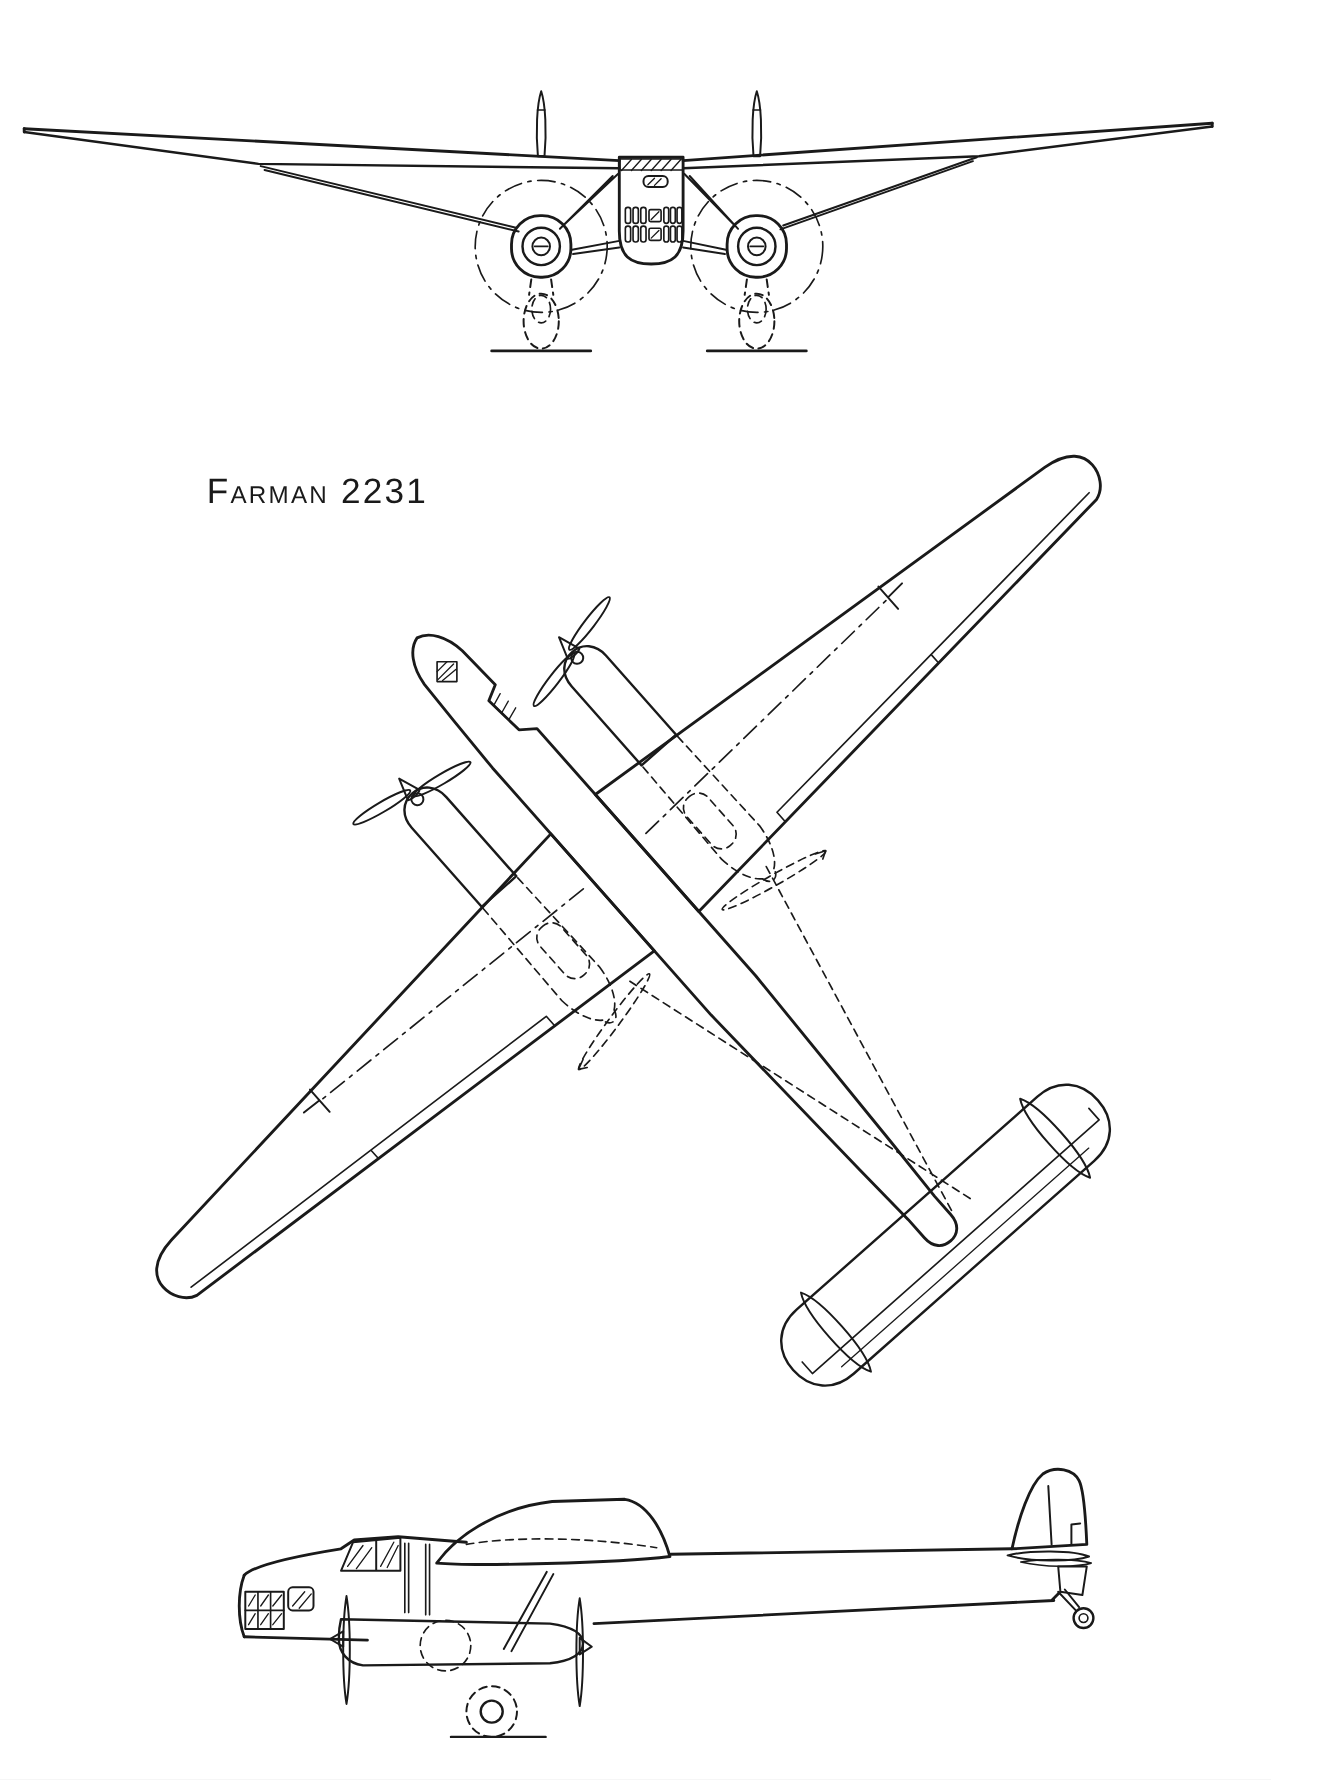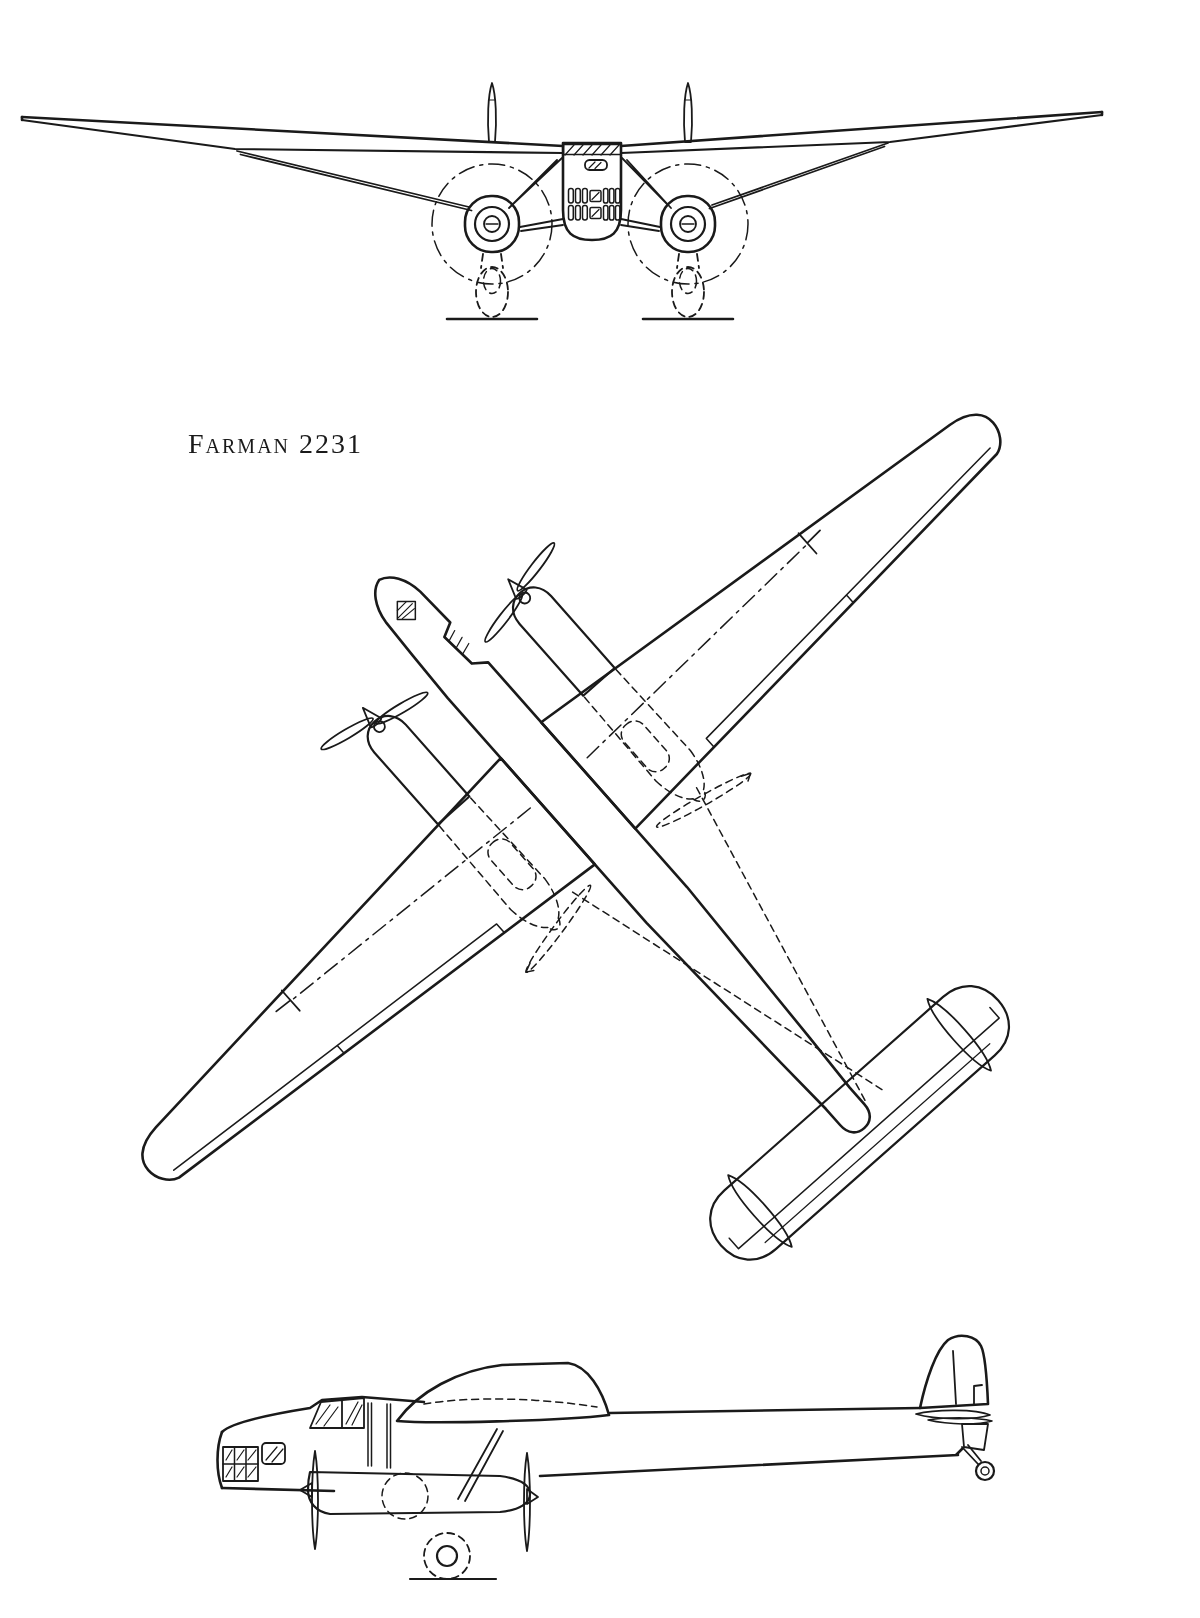--- a/index.html
+++ b/index.html
@@ -6,22 +6,22 @@
   .page{
     position:relative;
     width:1200px;height:1618px;
     background:var(--paper,#ffffff);
     overflow:hidden;
     font-family:"Liberation Serif", serif;
   }
   .plate-title{
     position:absolute;
     left:188px;top:428px;
-    font-family:Liberation Serif, serif;
-    font-size:28px;
+    font-family:Liberation Sans, sans-serif;
+    font-size:32px;
     font-variant:small-caps;
     letter-spacing:2px;
     color:var(--ink,#1a1a1a);
     white-space:nowrap;
   }
   svg.blueprint{position:absolute;left:0;top:0;}
   svg.blueprint *{fill:none;stroke:var(--ink,#1a1a1a);stroke-linecap:round;stroke-linejoin:round;}
   .w{fill:#ffffff;}
   .o26{stroke-width:2.6px}
   .o22{stroke-width:2.2px}

